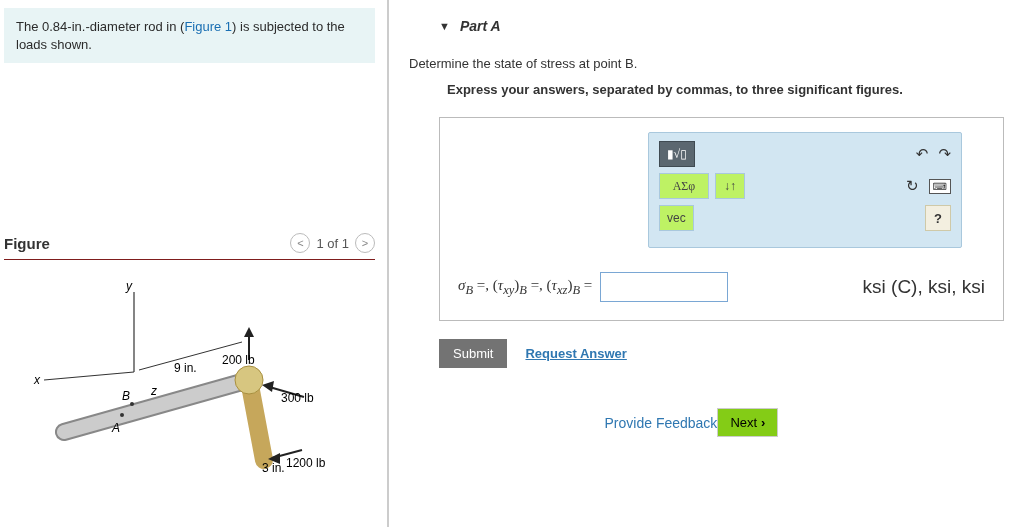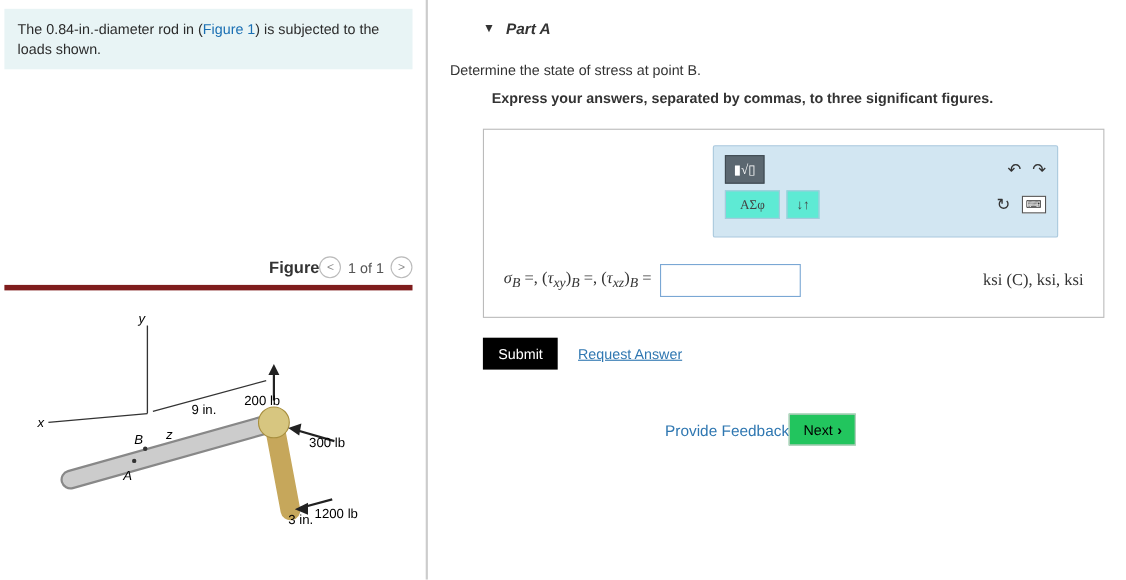--- a/index.html
+++ b/index.html
@@ -25,22 +25,22 @@
     background: #e8f4f5;
     padding: 10px 12px;
     color: #2b2b2b;
     line-height: 1.35;
   }
   .problem-statement .fig-link { color: #1a6fb3; }
   .figure-section { margin-top: 170px; }
   .figure-header {
     display: flex;
     align-items: center;
-    justify-content: flex-end;
-    border-bottom: 5px solid #7f1d1d;
+    justify-content: space-between;
+    border-bottom: 1px solid #7f1d1d;
     padding-bottom: 6px;
   }
   .figure-header h3 { font-size: 15px; font-weight: bold; }
   .fig-nav { display: flex; align-items: center; gap: 6px; color: #555; }
   .fig-nav .circle-btn {
     width: 20px; height: 20px; border: 1px solid #bbb; border-radius: 50%;
     display: flex; align-items: center; justify-content: center;
     font-size: 11px; color: #888; cursor: pointer; background: #fff;
   }
   .figure-canvas { margin-top: 12px; }
@@ -71,50 +71,50 @@
     background: #5b6770;
     color: #fff;
     border: 1px solid #3f4a52;
     padding: 4px 7px;
     font-size: 12px;
     cursor: pointer;
     display: inline-flex; align-items: center; justify-content: center;
     min-width: 30px; height: 26px;
   }
   .tb-btn.light {
-    background: #5eead4;
+    background: #bef264;
     color: #444;
     border: 1px solid #a9c8dd;
   }
   .tb-icon { font-family: "Times New Roman", serif; }
   .tb-btn.wide { min-width: 50px; font-family: "Times New Roman", serif; }
   .help-btn {
     background: #f3efe0; border: 1px solid #cfc9a8; color: #333;
     width: 26px; height: 26px; display:flex; align-items:center; justify-content:center;
     font-weight: bold; cursor: pointer;
   }
   .undo, .redo, .reset, .kbd { color: #333; font-size: 15px; cursor: pointer; }
   .kbd-box { border:1px solid #555; padding:1px 3px; font-size:10px; cursor:pointer; background:#fff; }
   .answer-line { display: flex; align-items: center; gap: 8px; font-family: "Times New Roman", serif; font-size: 15px; margin-top: 24px; }
   .answer-input {
     border: 1px solid #7aa7d4;
     height: 30px; width: 128px;
     padding: 2px 4px;
   }
-  .units { font-family: Liberation Serif, serif; font-size: 15px; margin-left: auto; }
+  .units { font-family: Liberation Sans, sans-serif; font-size: 19px; margin-left: auto; }
   .btn-row { margin: 18px 0 0 30px; display: flex; align-items: center; gap: 18px; }
   .submit-btn {
-    background: #000000; color: #fff; border: none;
+    background: #737373; color: #fff; border: none;
     padding: 7px 14px; font-size: 13px; cursor: pointer; text-align: center;
   }
-  .request-link { color: #2f77b1; text-decoration: underline; font-weight: normal; font-size: 13px; cursor: pointer; }
+  .request-link { color: #2f77b1; text-decoration: underline; font-weight: bold; font-size: 13px; cursor: pointer; }
   .footer-row { margin: 40px 30px 0 0; display: flex; align-items: center; justify-content: center; }
   .feedback-link { color: #2f77b1; font-size: 14px; cursor: pointer; }
   .next-btn {
-    background: #22c55e; border: 1px solid #ccc; padding: 6px 12px;
+    background: #84cc16; border: 1px solid #ccc; padding: 6px 12px;
     font-size: 13px; cursor: pointer; display:flex; align-items:center; gap:4px;
   }
   .next-btn .chev { font-weight: bold; }
 </style>
 </head>
 <body>
 
 <div class="left-panel">
   <div class="problem-statement">
     <span>The </span><span>0.84-in.</span><span>-diameter rod in (</span><span class="fig-link">Figure 1</span><span>) is subjected to the loads shown.</span>
@@ -199,20 +199,28 @@
       <div class="tb-row">
         <div class="tb-left">
           <span class="tb-btn wide light">ΑΣφ</span>
           <span class="tb-btn light">↓↑</span>
         </div>
         <div class="tb-right">
           <span class="reset">↻</span>
           <span class="kbd-box">⌨</span>
         </div>
       </div>
+      <div class="tb-row">
+        <div class="tb-left">
+          <span class="tb-btn light">vec</span>
+        </div>
+        <div class="tb-right">
+          <span class="help-btn">?</span>
+        </div>
+      </div>
     </div>
 
     <div class="answer-line">
       <span><i>σ<sub>B</sub></i> =, (<i>τ<sub>xy</sub></i>)<sub><i>B</i></sub> =, (<i>τ<sub>xz</sub></i>)<sub><i>B</i></sub> =</span>
       <input class="answer-input" value="" style="">
       <span class="units">ksi (C), ksi, ksi</span>
     </div>
   </div>
 
   <div class="btn-row">

